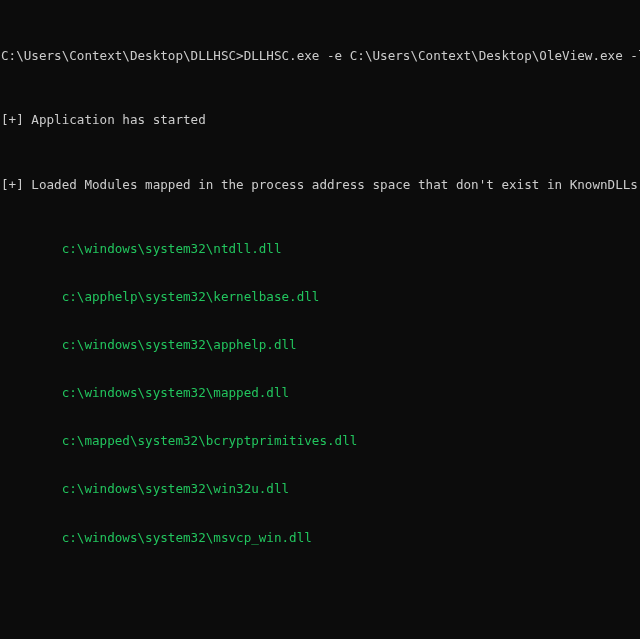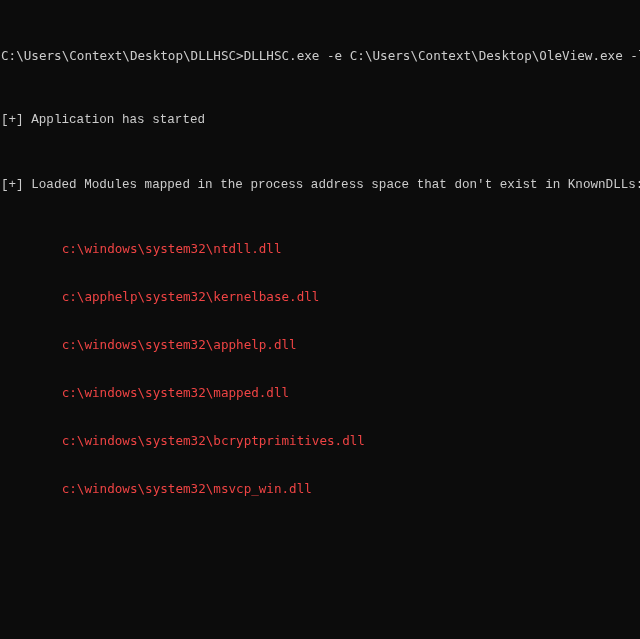--- a/index.html
+++ b/index.html
@@ -29,39 +29,40 @@
     white-space: pre;
   }
   .line {
     display: block;
     height: 16.05px;
     white-space: pre;
     font-family: "DejaVu Sans Mono", "Liberation Mono", monospace;
     padding-left: 1px;
   }
   .line-prompt   { color: #cccccc; }
-  .line-status   { color: #cccccc; font-family: Liberation Mono, monospace; }
-  .line-module   { color: #ef4444; }
+  .line-status   { color: #cccccc; }
+  .line-module   { color: #22c55e; }
 </style>
 </head>
 <body>
 
 <div id="terminal">
 
   <span class="line line-prompt">C:\Users\Context\Desktop\DLLHSC&gt;DLLHSC.exe -e C:\Users\Context\Desktop\OleView.exe -lm</span>
 
   <span class="line line-status">[+] Application has started</span>
 
   <span class="line line-status">[+] Loaded Modules mapped in the process address space that don't exist in KnownDLLs:</span>
 
   <span class="line line-module">        c:\windows\system32\ntdll.dll</span>
   <span class="line line-module">        c:\apphelp\system32\kernelbase.dll</span>
   <span class="line line-module">        c:\windows\system32\apphelp.dll</span>
   <span class="line line-module">        c:\windows\system32\mapped.dll</span>
-  <span class="line line-module">        c:\windows\system32\bcryptprimitives.dll</span>
+  <span class="line line-module">        c:\mapped\system32\bcryptprimitives.dll</span>
+  <span class="line line-module">        c:\windows\system32\win32u.dll</span>
   <span class="line line-module">        c:\windows\system32\msvcp_win.dll</span>
   
   
   
   
   
   
   
   
   

